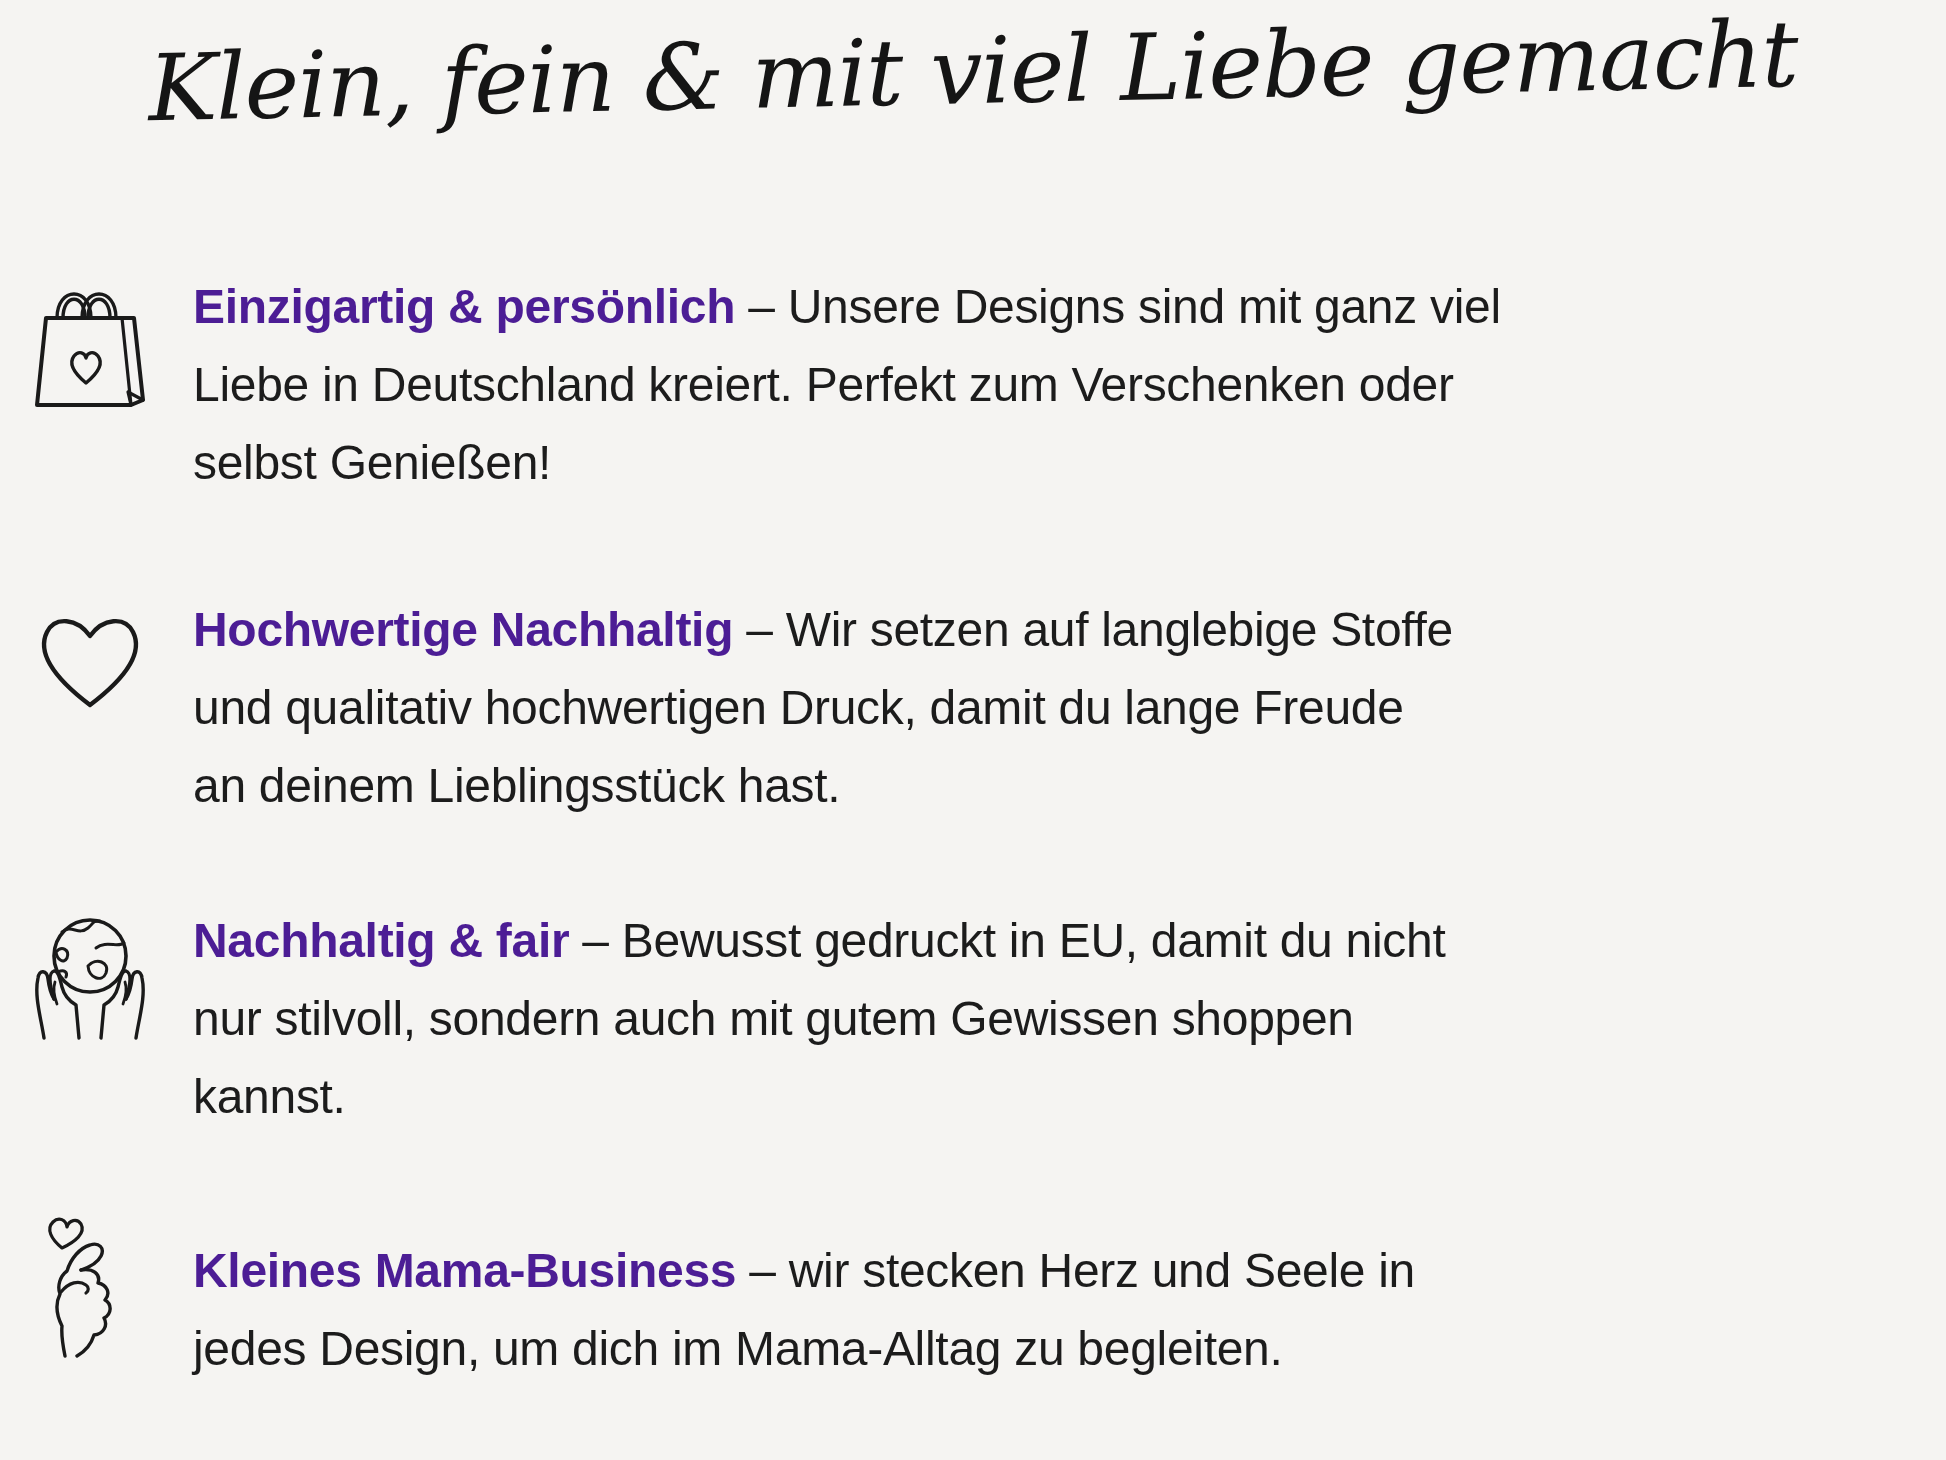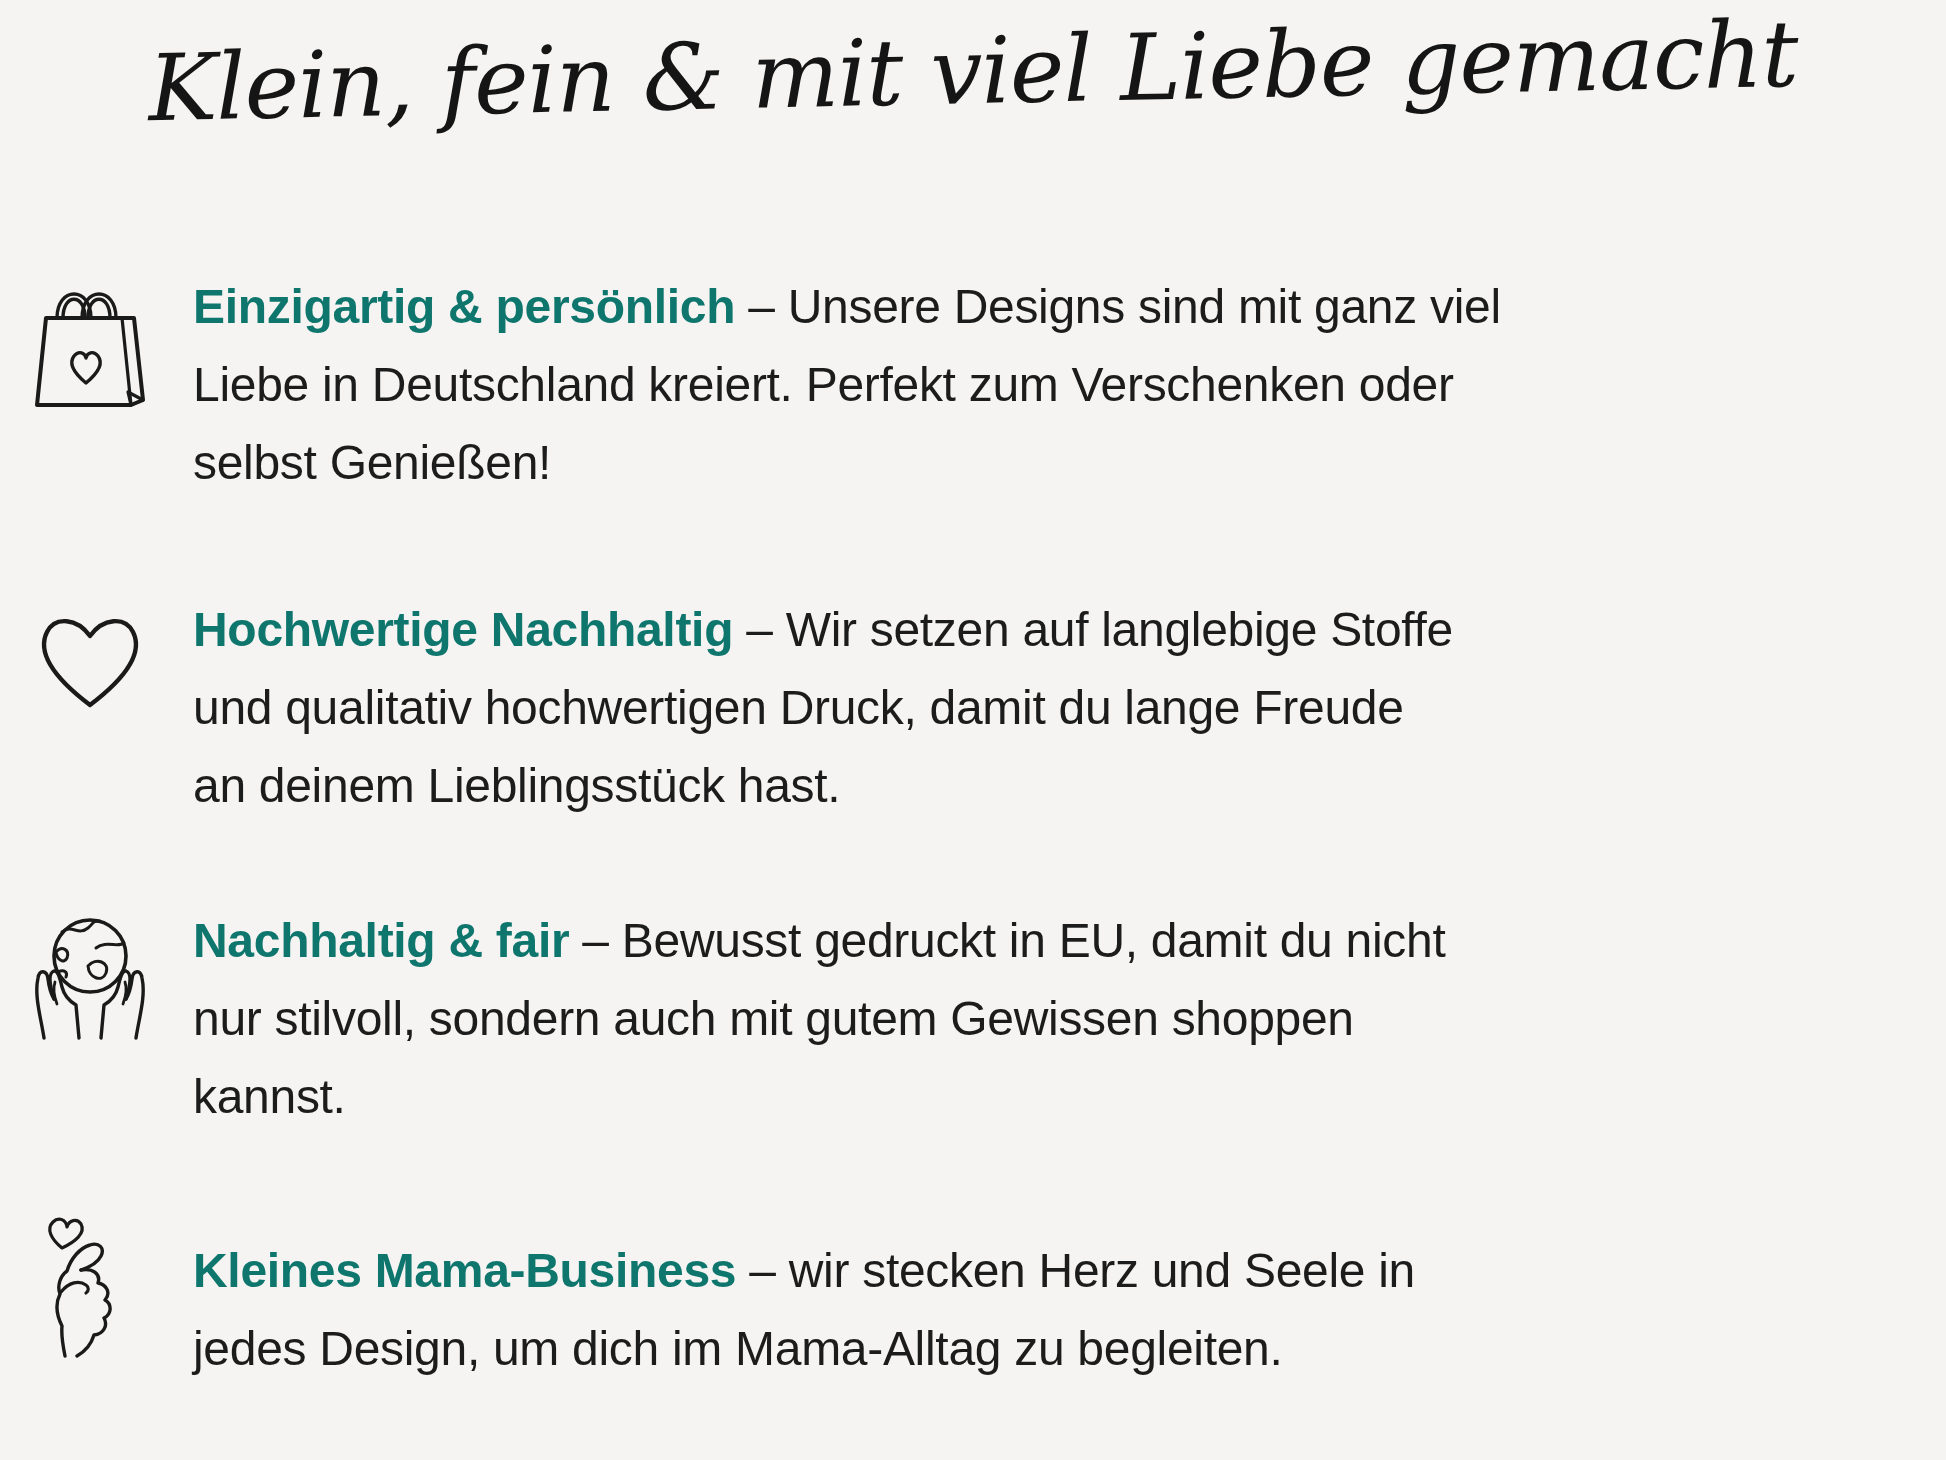--- a/index.html
+++ b/index.html
@@ -37,21 +37,21 @@
   .ic path,.ic circle{fill:none;stroke:#1a1a1a;stroke-linecap:round;stroke-linejoin:round;}
   .text{
     margin:0;padding:0 30px 0 13px;
     width:1660px;
     font-size:48px;
     line-height:78px;
     letter-spacing:-0.3px;
     font-weight:400;
     color:#1c1c1c;
   }
-  .text strong{font-weight:700;color:#0f766e;}
+  .text strong{font-weight:700;color:#4c1d95;}
   .body{white-space:pre-line;}
 </style>
 </head>
 <body>
 
 <div class="page">
 
   <h1 class="title">Klein, fein &amp; mit viel Liebe gemacht</h1>
 
   <section class="feature" style="top:268px">

